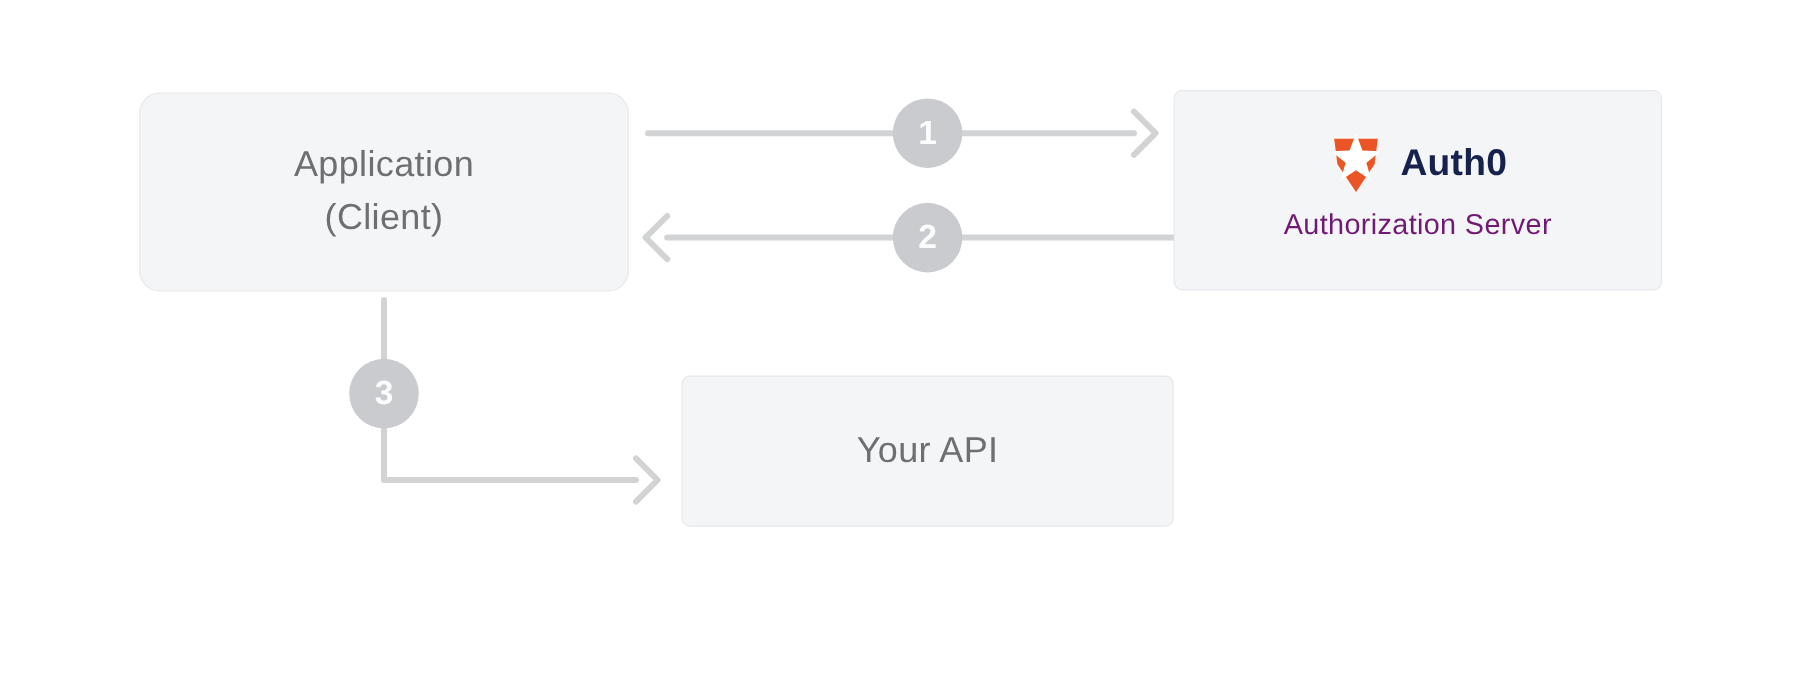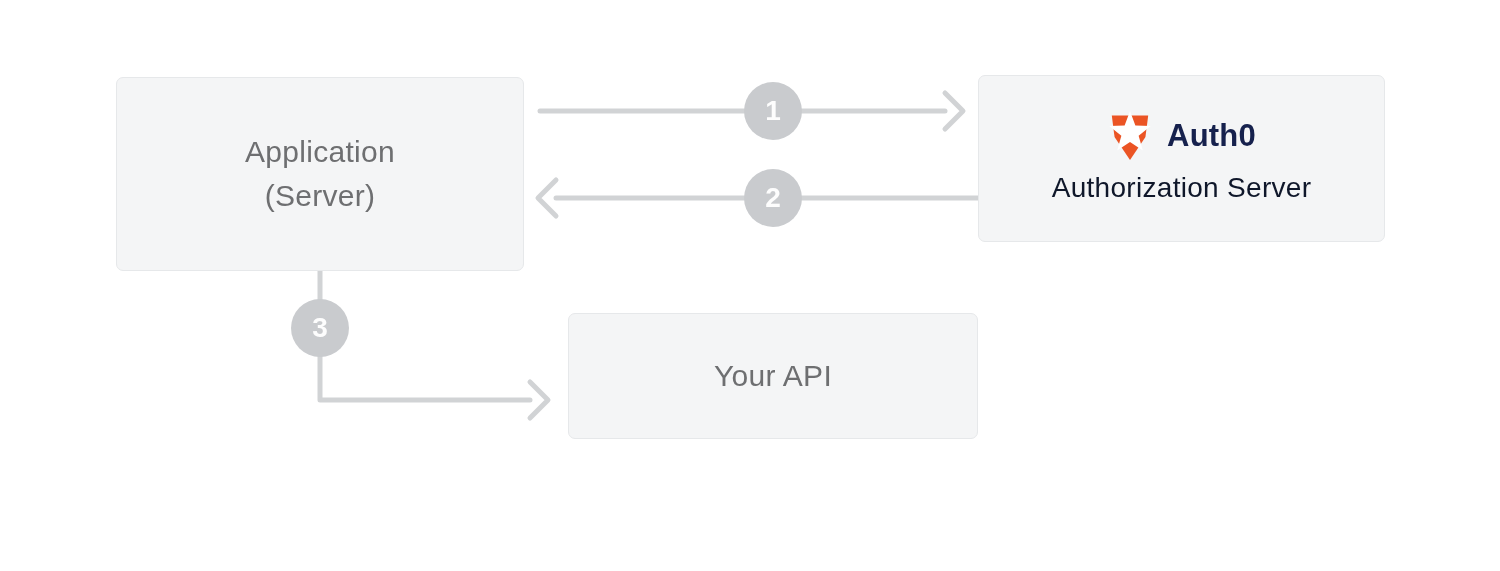--- a/index.html
+++ b/index.html
@@ -35,41 +35,41 @@
     justify-content: center;
     text-align: center;
   }
   .node-line {
     display: block;
     font-size: 30px;
     line-height: 44px;
     color: #6e6f71;
     letter-spacing: 0.3px;
   }
-  .node-app  { left: 116px; top: 77px;  width: 408px; height: 194px; }
+  .node-app  { left: 116px; top: 77px;  width: 408px; height: 166px; border-radius: 17px; }
   .node-auth { left: 978px; top: 75px;  width: 407px; height: 167px; }
   .node-api  { left: 568px; top: 313px; width: 410px; height: 126px; }
 
   .brand-row {
     display: flex;
     align-items: center;
     justify-content: center;
     gap: 14px;
     margin-bottom: 9px;
   }
   .brand-name {
     font-size: 31px;
     font-weight: bold;
     color: #16214D;
     letter-spacing: 0.2px;
   }
   .auth-label {
-    font-size: 28px;
+    font-size: 24px;
     line-height: 36px;
-    color: #0f172a;
+    color: #701a75;
     letter-spacing: 0.3px;
   }
 
   .step-badge {
     position: absolute;
     width: 58px;
     height: 58px;
     border-radius: 50%;
     background: #c9cbce;
     display: flex;
@@ -103,21 +103,21 @@
     </g>
 
     <g stroke="#d1d3d5" stroke-width="5" stroke-linecap="round" stroke-linejoin="round">
       <path d="M320 250 V400 H530"></path>
       <polyline points="530,382 548,400 530,418"></polyline>
     </g>
   </svg>
 
   <div class="node node-app">
     <span class="node-line">Application</span>
-    <span class="node-line">(Server)</span>
+    <span class="node-line">(Client)</span>
   </div>
 
   <div class="node node-auth">
     <div class="brand-row">
       <svg width="46" height="50" viewBox="0 0 100 110">
         <path d="M10 10 L90 10 L84 57 L50 108 L16 57 Z" fill="#EB5424"></path>
         <polygon fill="#ffffff" points="50,0 61.8,31.8 95.7,33.2 69,54.2 78.2,86.8 50,68 21.8,86.8 31,54.2 4.3,33.2 38.2,31.8"></polygon>
       </svg>
       <span class="brand-name">Auth0</span>
     </div>

